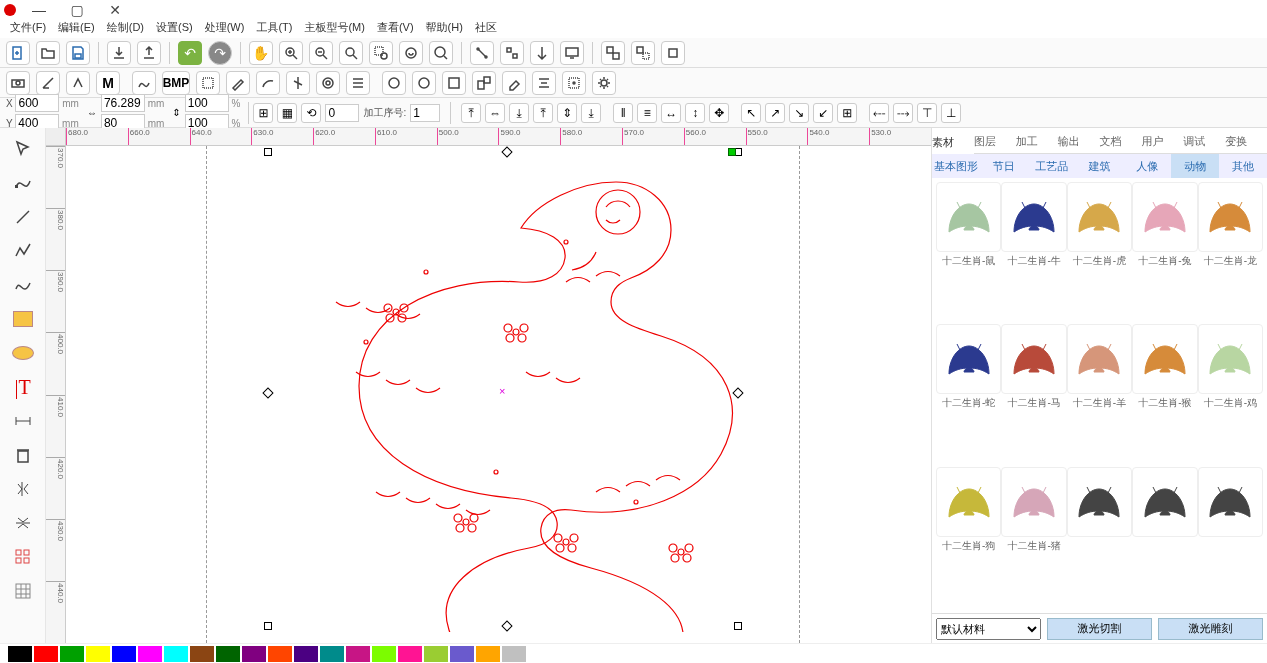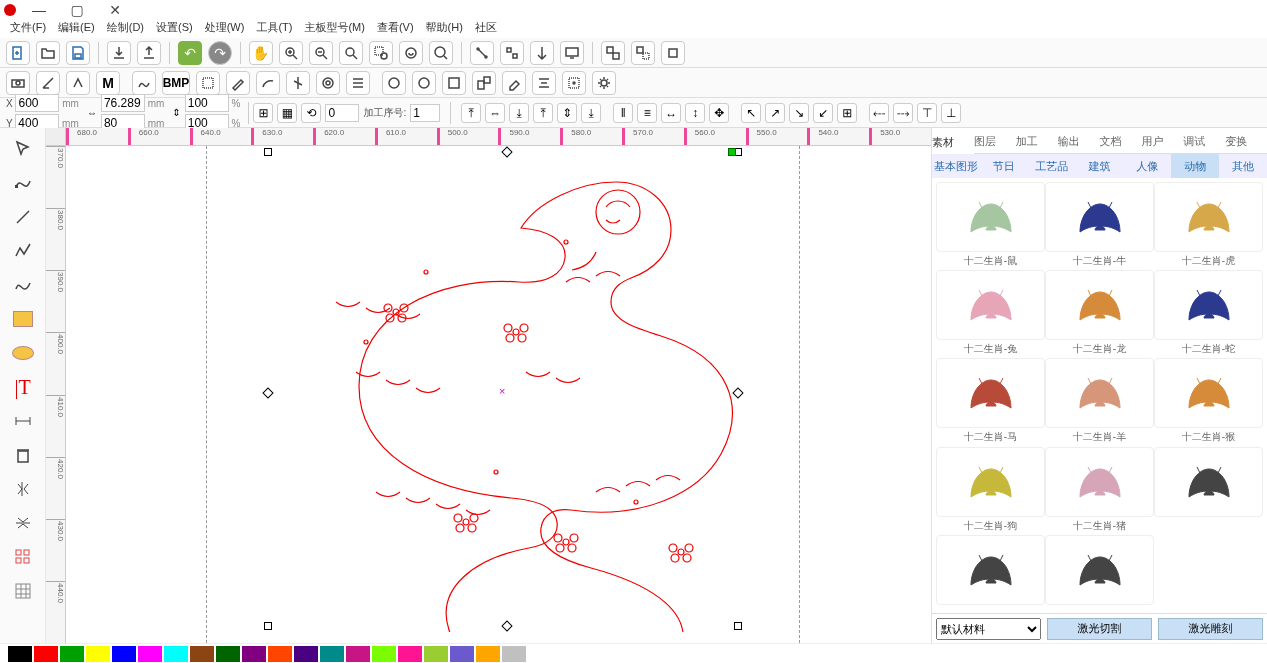--- a/index.html
+++ b/index.html
@@ -33,21 +33,21 @@
 .main { display: flex; height: calc(663px - 20px - 18px - 30px - 30px - 30px - 20px); }
 
 .left-tools { width: 46px; background: #fafafa; border-right: 1px solid #e6e6e6; display: flex; flex-direction: column; align-items: center; padding-top: 6px; gap: 4px; }
 .lt-btn { width: 32px; height: 30px; display: flex; align-items: center; justify-content: center; cursor: pointer; font-size: 18px; color: #444; }
 .lt-btn svg { width: 20px; height: 20px; }
 .lt-rect { width: 20px; height: 16px; background: #f6c445; border: 1px solid #b88; }
 .lt-ellipse { width: 22px; height: 14px; background: #f6c445; border: 1px solid #b88; border-radius: 50%; }
 
 .canvas-wrap { flex: 1; position: relative; background: #fff; overflow: hidden; }
 .ruler-h { position: absolute; top: 0; left: 20px; right: 0; height: 18px; background: #f5f5f5; border-bottom: 1px solid #ccc; font-size: 8px; color: #666; display: flex; }
-.ruler-h span { flex: 1; border-left: 3px solid #ec4899; padding-left: 8px; }
+.ruler-h span { flex: 1; border-left: 1px solid #ec4899; padding-left: 1px; }
 .ruler-v { position: absolute; top: 18px; left: 0; width: 20px; bottom: 0; background: #f5f5f5; border-right: 1px solid #ccc; font-size: 8px; color: #666; display: flex; flex-direction: column; }
 .ruler-v span { flex: 1; border-top: 1px solid #aaa; writing-mode: vertical-rl; padding-top: 1px; }
 .ruler-corner { position: absolute; top: 0; left: 0; width: 20px; height: 18px; background: #eee; border-right: 1px solid #ccc; border-bottom: 1px solid #ccc; }
 
 .canvas { position: absolute; top: 18px; left: 20px; right: 0; bottom: 0; background: #fff; }
 .work-area { position: absolute; top: 0; left: 140px; width: 594px; height: 100%; border-left: 1px dashed #999; border-right: 1px dashed #999; }
 .snake { position: absolute; top: 6px; left: 200px; width: 480px; height: 480px; }
 .snake svg { width: 100%; height: 100%; }
 .sel-box { position: absolute; top: 6px; left: 202px; width: 470px; height: 474px; }
 .handle { position: absolute; width: 8px; height: 8px; background: #fff; border: 1px solid #000; }
@@ -58,21 +58,21 @@
 .sel-box .mt { left: 50%; top: -4px; } .sel-box .mb { left: 50%; bottom: -4px; }
 .cross { position: absolute; top: 50%; left: 50%; width: 8px; height: 8px; color: #d0d; font-size: 11px; transform: translate(-50%,-50%); }
 
 .right-panel { width: 336px; background: #fff; border-left: 1px solid #e0e0e0; display: flex; flex-direction: column; }
 .rp-tabs { height: 26px; display: flex; border-bottom: 1px solid #ddd; font-size: 11px; }
 .rp-tabs .tab { flex: 1; line-height: 26px; cursor: pointer; color: #666; }
 .rp-tabs .tab.active { background: #fff; color: #333; border-bottom: 2px solid #fff; position: relative; top: 1px; }
 .rp-cats { height: 24px; display: flex; background: #eef; font-size: 11px; }
 .rp-cats .cat { flex: 1; text-align: center; line-height: 24px; cursor: pointer; color: #2b6cb0; }
 .rp-cats .cat.active { background: #c9dff5; }
-.gallery { flex: 1; overflow-y: auto; padding: 4px; display: grid; grid-template-columns: repeat(3,1fr); }
+.gallery { flex: 1; overflow-y: auto; padding: 4px; display: grid; grid-template-columns: repeat(5,1fr); }
 .gitem { display: flex; flex-direction: column; align-items: center; }
 .gitem .thumb { width: 100%; height: 70px; background: #fff; border: 1px solid #eee; border-radius: 4px; display: flex; align-items: center; justify-content: center; font-size: 40px; }
 .gitem .cap { font-size: 10px; color: #666; margin-top: 2px; text-align: center; }
 .rp-bottom { height: 30px; display: flex; border-top: 1px solid #ddd; align-items: center; padding: 0 4px; gap: 6px; }
 .rp-bottom select { flex: 1; height: 22px; font-size: 11px; }
 .rp-bottom button { flex: 1; height: 22px; font-size: 11px; background: #c9dff5; border: 1px solid #9bc; cursor: pointer; }
 
 .color-bar { height: 20px; display: flex; padding: 2px 8px; gap: 2px; align-items: center; background: #fff; border-top: 1px solid #eee; }
 .color-sw { width: 24px; height: 16px; cursor: pointer; }
 
@@ -652,20 +652,28 @@
           <div class="thumb">
             <svg width="60" height="50" viewBox="0 0 60 50">
               <path d="M10 40c0-16 10-28 20-28s20 12 20 28c-6-4-12-6-20-6s-14 2-20 6z M22 18l-4-8m20 8l4-8 M30 34c-3 0-5 2-5 4h10c0-2-2-4-5-4z" fill="#d68b3a" stroke="#d68b3a"></path>
             </svg>
           </div>
           <div class="cap">十二生肖-猴</div>
         </div>
         <div class="gitem">
           <div class="thumb">
             <svg width="60" height="50" viewBox="0 0 60 50">
+              <path d="M10 40c0-16 10-28 20-28s20 12 20 28c-6-4-12-6-20-6s-14 2-20 6z M22 18l-4-8m20 8l4-8 M30 34c-3 0-5 2-5 4h10c0-2-2-4-5-4z" fill="#b8d6a2" stroke="#b8d6a2"></path>
+            </svg>
+          </div>
+          <div class="cap">十二生肖-鸡</div>
+        </div>
+        <div class="gitem">
+          <div class="thumb">
+            <svg width="60" height="50" viewBox="0 0 60 50">
               <path d="M10 40c0-16 10-28 20-28s20 12 20 28c-6-4-12-6-20-6s-14 2-20 6z M22 18l-4-8m20 8l4-8 M30 34c-3 0-5 2-5 4h10c0-2-2-4-5-4z" fill="#c6b83a" stroke="#c6b83a"></path>
             </svg>
           </div>
           <div class="cap">十二生肖-狗</div>
         </div>
         <div class="gitem">
           <div class="thumb">
             <svg width="60" height="50" viewBox="0 0 60 50">
               <path d="M10 40c0-16 10-28 20-28s20 12 20 28c-6-4-12-6-20-6s-14 2-20 6z M22 18l-4-8m20 8l4-8 M30 34c-3 0-5 2-5 4h10c0-2-2-4-5-4z" fill="#d6a6b8" stroke="#d6a6b8"></path>
             </svg>

